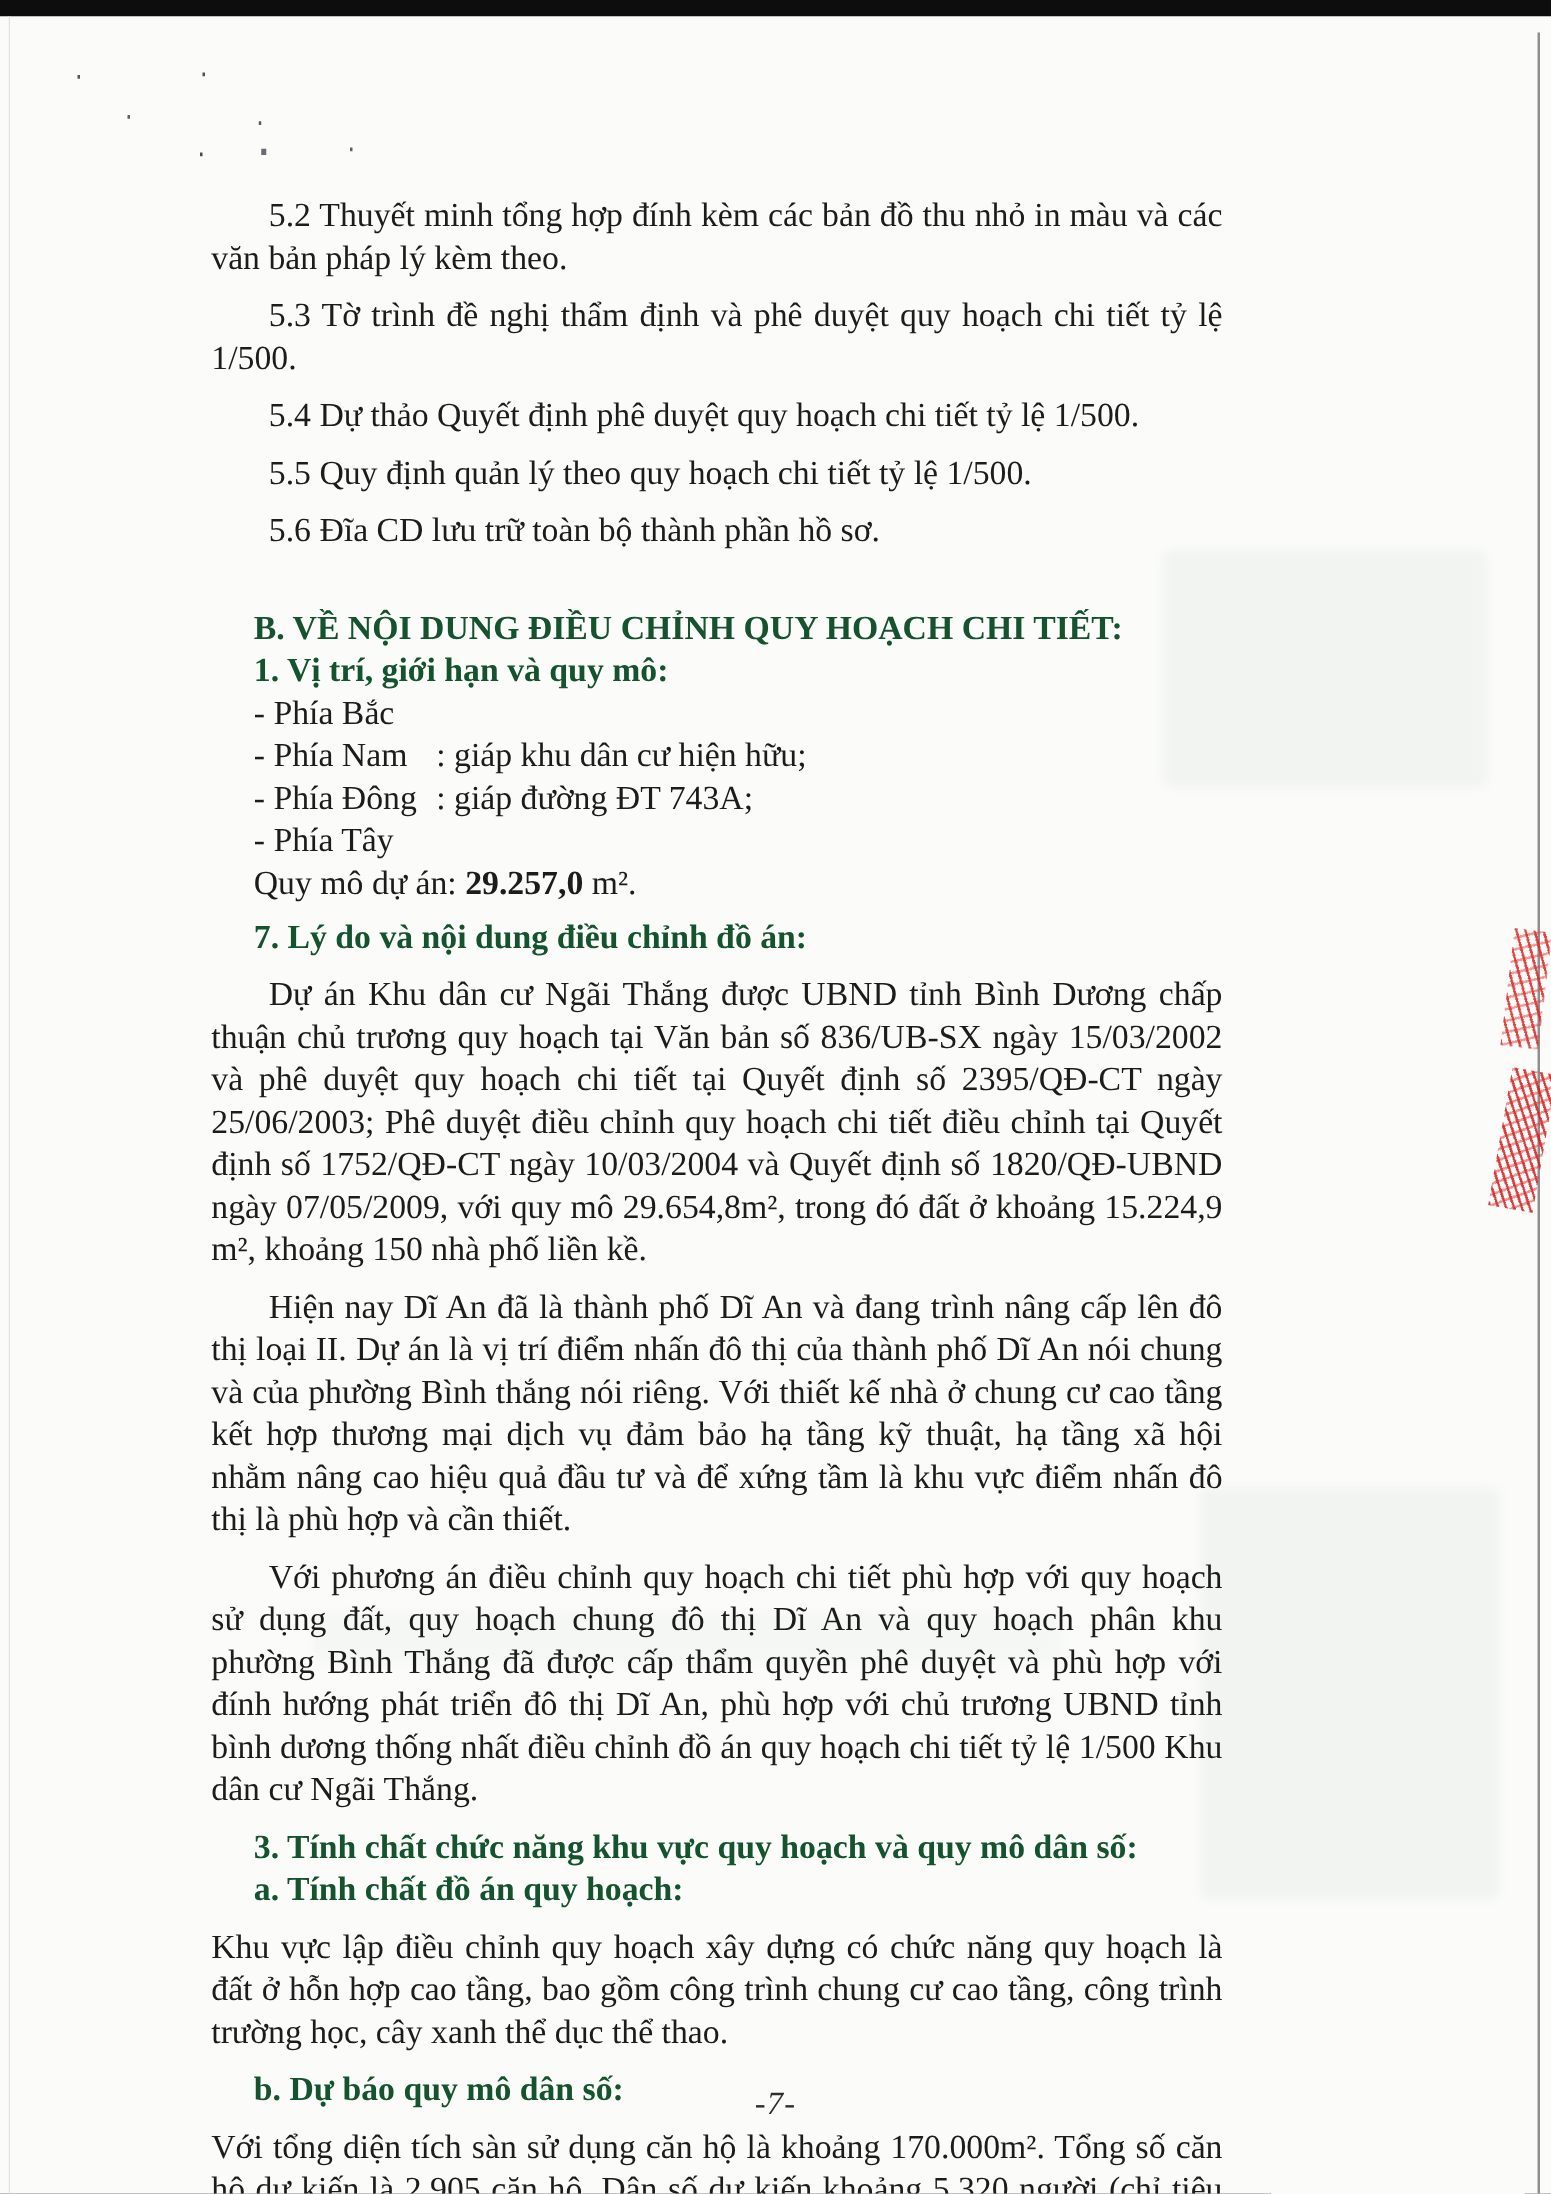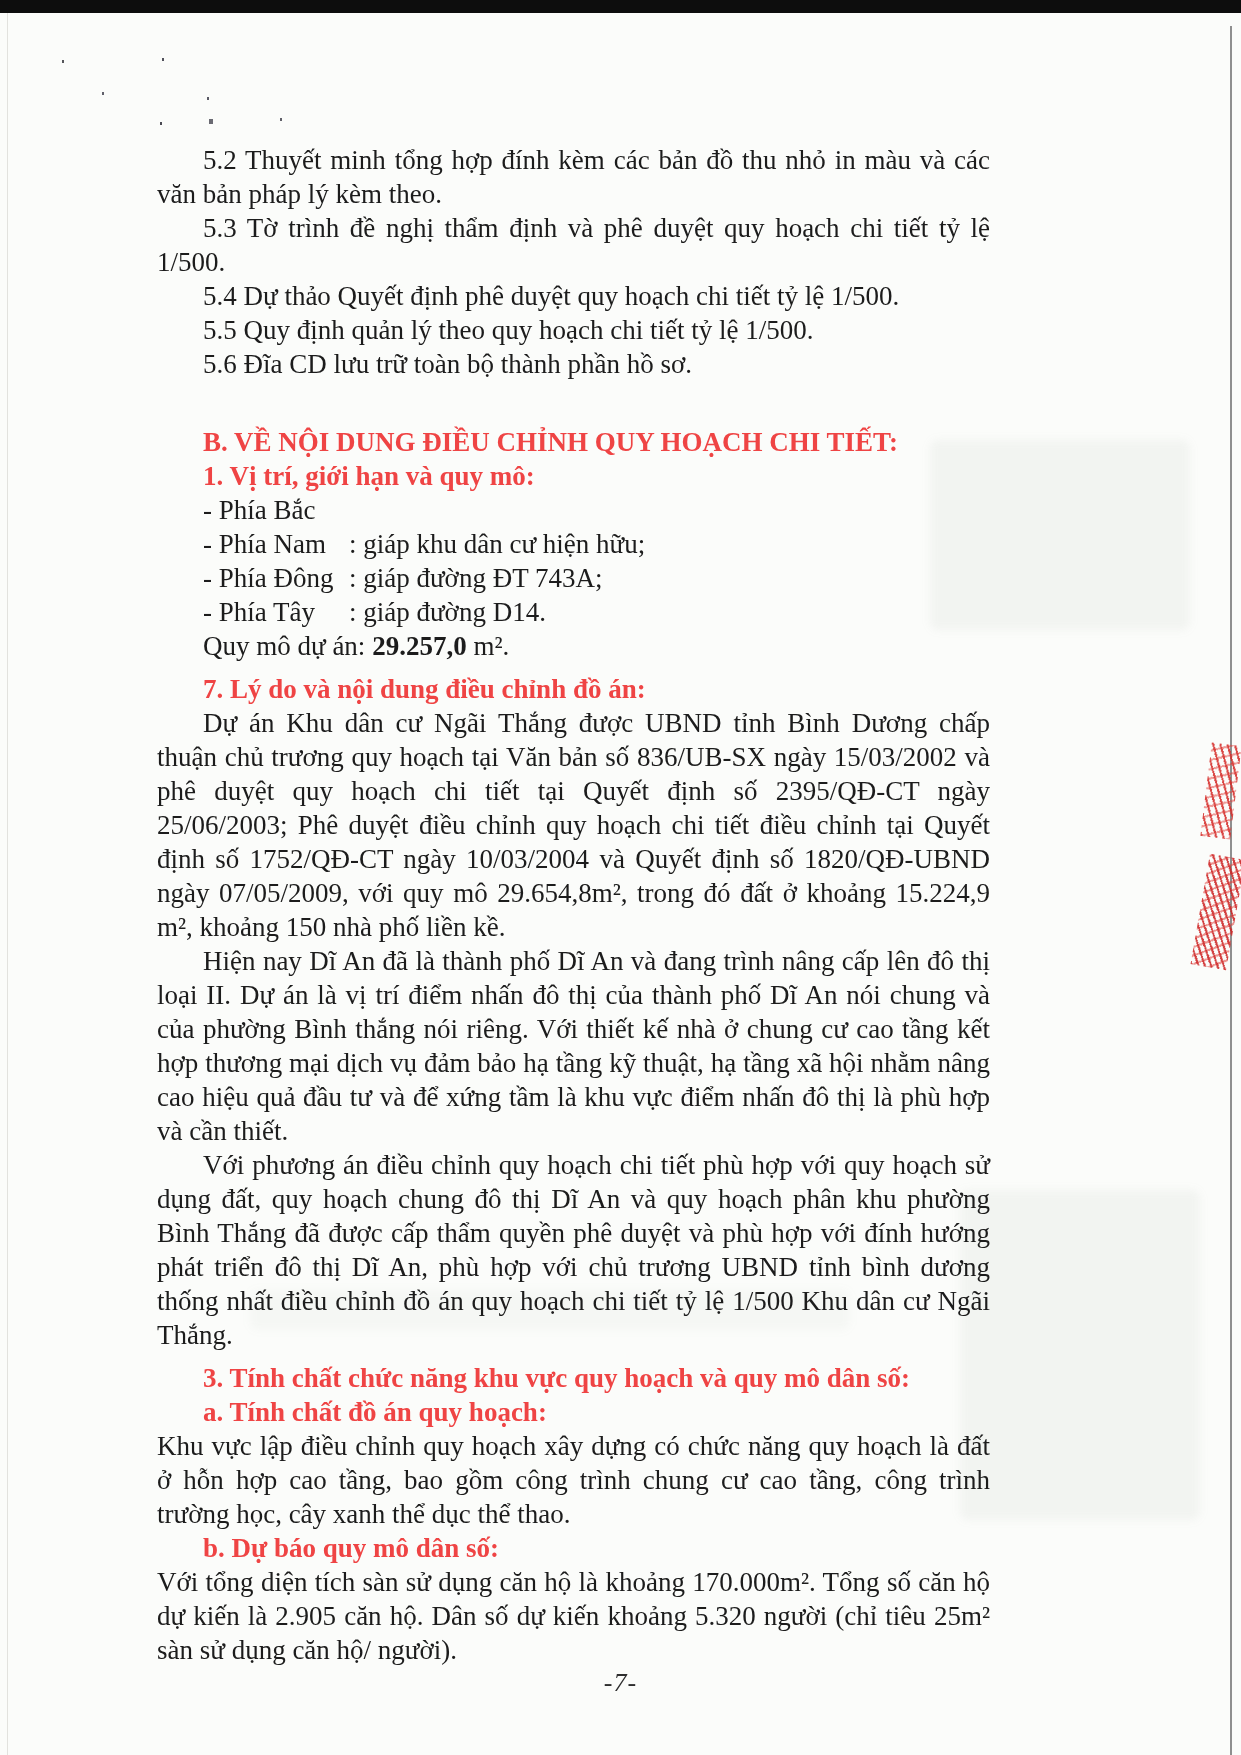--- a/index.html
+++ b/index.html
@@ -26,24 +26,24 @@
     background: #e2e2de;
   }
   .content {
     position: absolute;
     left: 157px; top: 143px;
     width: 833px;
     font-size: 27px;
     line-height: 34px;
     text-align: justify;
   }
-  .para { margin: 0; }
+  .para { margin: 12px; }
   .indent { text-indent: 46px; }
   .noindent { text-indent: 0; }
-  .heading { font-weight: bold; margin: 0; text-indent: 46px; color: #ef4444; }
+  .heading { font-weight: bold; margin: 0; text-indent: 46px; color: #14532d; }
   .gap-large { margin-top: 44px; }
   .gap-small { margin-top: 9px; }
   .boundary-row { display: flex; padding-left: 46px; text-align: left; }
   .boundary-label { width: 146px; flex: 0 0 146px; }
   .boundary-value { flex: 1; }
   .bold { font-weight: bold; }
   .scale-line { margin: 0; text-indent: 46px; }
   .footer {
     position: absolute; left: 0; right: 0; top: 1668px;
     text-align: center; font-size: 26px; color: #2e2e2e;
@@ -120,21 +120,20 @@
     <div class="boundary-row">
       <span class="boundary-label">- Phía Nam</span>
       <span class="boundary-value">: giáp khu dân cư hiện hữu;</span>
     </div>
     <div class="boundary-row">
       <span class="boundary-label">- Phía Đông</span>
       <span class="boundary-value">: giáp đường ĐT 743A;</span>
     </div>
     <div class="boundary-row">
       <span class="boundary-label">- Phía Tây</span>
-      <span class="boundary-value">: giáp đường D14.</span>
     </div>
 
     <p class="scale-line"><span>Quy mô dự án: </span><span class="bold">29.257,0</span><span> m².</span></p>
 
     <p class="heading gap-small">7. Lý do và nội dung điều chỉnh đồ án:</p>
     <p class="para indent">Dự án Khu dân cư Ngãi Thắng được UBND tỉnh Bình Dương chấp thuận chủ trương quy hoạch tại Văn bản số 836/UB-SX ngày 15/03/2002 và phê duyệt quy hoạch chi tiết tại Quyết định số 2395/QĐ-CT ngày 25/06/2003; Phê duyệt điều chỉnh quy hoạch chi tiết điều chỉnh tại Quyết định số 1752/QĐ-CT ngày 10/03/2004 và Quyết định số 1820/QĐ-UBND ngày 07/05/2009, với quy mô 29.654,8m², trong đó đất ở khoảng 15.224,9 m², khoảng 150 nhà phố liền kề.</p>
     <p class="para indent">Hiện nay Dĩ An đã là thành phố Dĩ An và đang trình nâng cấp lên đô thị loại II. Dự án là vị trí điểm nhấn đô thị của thành phố Dĩ An nói chung và của phường Bình thắng nói riêng. Với thiết kế nhà ở chung cư cao tầng kết hợp thương mại dịch vụ đảm bảo hạ tầng kỹ thuật, hạ tầng xã hội nhằm nâng cao hiệu quả đầu tư và để xứng tầm là khu vực điểm nhấn đô thị là phù hợp và cần thiết.</p>
     <p class="para indent">Với phương án điều chỉnh quy hoạch chi tiết phù hợp với quy hoạch sử dụng đất, quy hoạch chung đô thị Dĩ An và quy hoạch phân khu phường Bình Thắng đã được cấp thẩm quyền phê duyệt và phù hợp với đính hướng phát triển đô thị Dĩ An, phù hợp với chủ trương UBND tỉnh bình dương thống nhất điều chỉnh đồ án quy hoạch chi tiết tỷ lệ 1/500 Khu dân cư Ngãi Thắng.</p>
 
     <p class="heading gap-small">3. Tính chất chức năng khu vực quy hoạch và quy mô dân số:</p>

